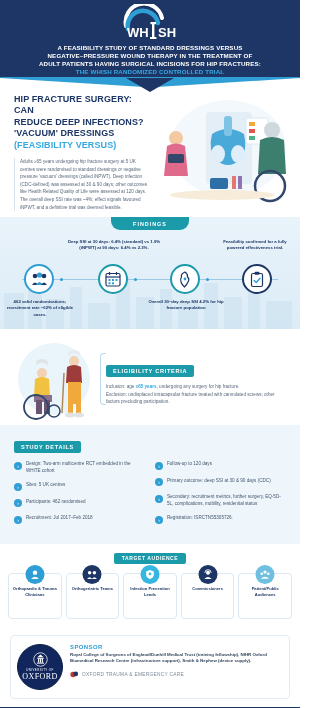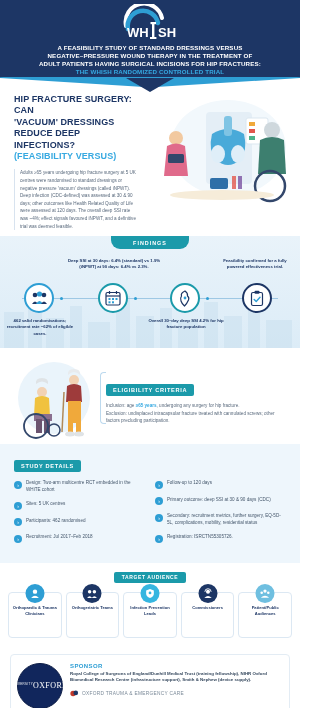--- a/index.html
+++ b/index.html
@@ -44,21 +44,21 @@
   }
   .notch-edge {
     position: absolute; left: 0; right: 0; top: 78px; height: 9px;
     background: #2e9ed4;
     clip-path: polygon(0 0, 100% 0, 52% 100%, 48% 100%);
     z-index: 2;
   }
 
   
   .intro { position: relative; padding: 16px 10px 6px 14px; background:#fff; }
-  .intro-grid { display: flex; gap: 16px; }
+  .intro-grid { display: flex; gap: 4px; }
   .intro-left { width: 150px; }
   .h1 {
     font-size: 9px; line-height: 11.4px; font-weight: bold;
     color: #1d3665; letter-spacing: .1px;
   }
   .h1-accent { color: #36a9e1; }
   .intro-body {
     margin-top: 7px; padding-left: 5px;
     border-left: 1.5px solid #d8e3ef;
     font-size: 4.6px; line-height: 7.6px; color: #5a6a7d;
@@ -144,21 +144,21 @@
   .aud-label { font-size: 4.1px; line-height: 5.8px; font-weight:bold; color:#1d3665; text-align:center; padding: 0 3px;}
 
   
   .sponsor-wrap { padding: 4px 10px 8px; background:#fff; }
   .sponsor {
     border:1px solid #e3ecf4; border-radius: 4px; padding: 8px 8px 8px 6px;
     display:flex; gap: 7px; align-items: flex-start;
   }
   .ox-badge {
     flex:0 0 auto; width: 46px; height: 46px; border-radius:50%;
-    background:#11265c; color:#fff; display:flex; 
+    background:#11265c; color:#fff; display:flex; flex-direction:column;
     align-items:center; justify-content:center; border: 1.5px solid #0c1c45;
   }
   .ox-sm { font-size: 2.9px; letter-spacing:.4px; margin-top:1px;}
   .ox-lg { font-family:"Liberation Serif", serif; font-size: 8px; letter-spacing:.4px; }
   .sp-title { font-size: 6px; font-weight:bold; color:#2e9ed4; letter-spacing:.4px; }
   .sp-text { margin-top: 2px; font-size: 4.4px; line-height: 6.4px; color:#33465c; font-weight:bold;}
   .sp-unit { margin-top: 5px; display:flex; align-items:center; gap:3px; font-size:4.8px; color:#7b8a99; letter-spacing:.3px;}
 
   
   .footer {
@@ -189,22 +189,22 @@
     <div class="header-sub">THE WHISH RANDOMIZED CONTROLLED TRIAL</div>
   </div>
   <div class="notch-edge"></div>
   <div class="notch"></div>
 
   <div class="intro">
     <div class="intro-grid">
       <div class="intro-left">
         <div class="h1">
           <div>HIP FRACTURE SURGERY: CAN</div>
+          <div>REDUCE DEEP INFECTIONS?</div>
           <div>'VACUUM' DRESSINGS</div>
-          <div>REDUCE DEEP INFECTIONS?</div>
           <div class="h1-accent">(FEASIBILITY VERSUS)</div>
         </div>
         <div class="intro-body">Adults ≥65 years undergoing hip fracture surgery at 5 UK centres were randomised to standard dressings or negative pressure 'vacuum' dressings (called iNPWT). Deep infection (CDC-defined) was assessed at 30 &amp; 90 days; other outcomes like Health Related Quality of Life were assessed at 120 days. The overall deep SSI rate was ~4%; effect signals favoured iNPWT, and a definitive trial was deemed feasible.</div>
       </div>
       <div class="intro-art">
         <svg width="136" height="112" viewBox="0 0 136 112">
           <ellipse cx="74" cy="54" rx="58" ry="48" fill="#f2f8fc"></ellipse>
           <rect x="52" y="18" width="46" height="72" rx="4" fill="#e4eef6"></rect>
           <path d="M58 40 q16 -10 32 0 q4 16 -4 26 q-12 10 -24 0 q-8 -10 -4 -26Z" fill="#2e9ed4" opacity=".85"></path>
           <ellipse cx="64" cy="60" rx="7" ry="9" fill="#dfeef8"></ellipse>

